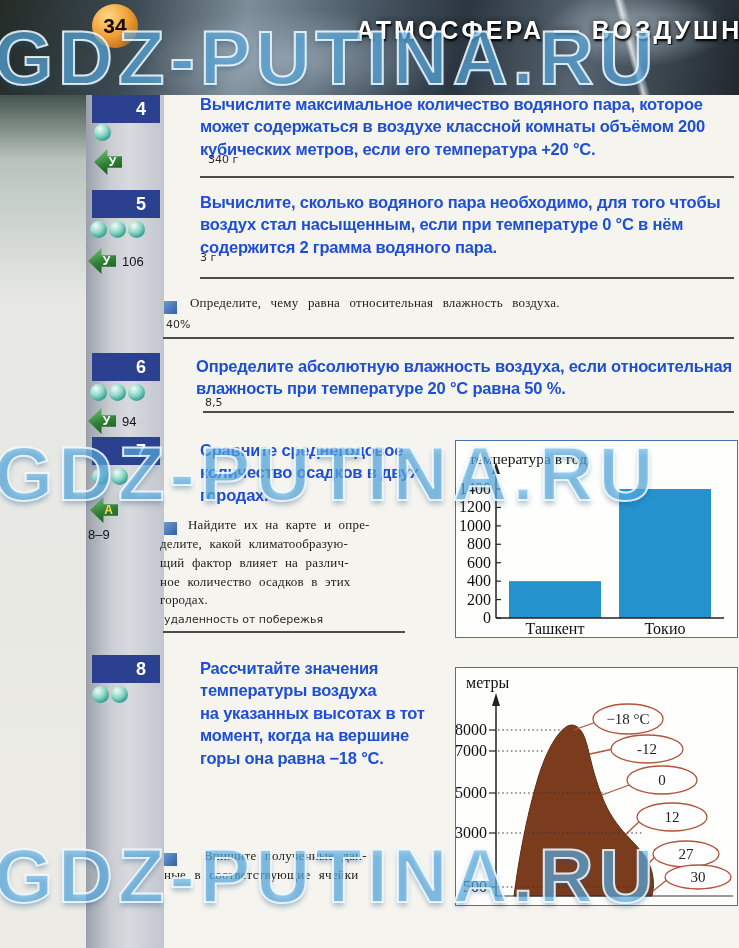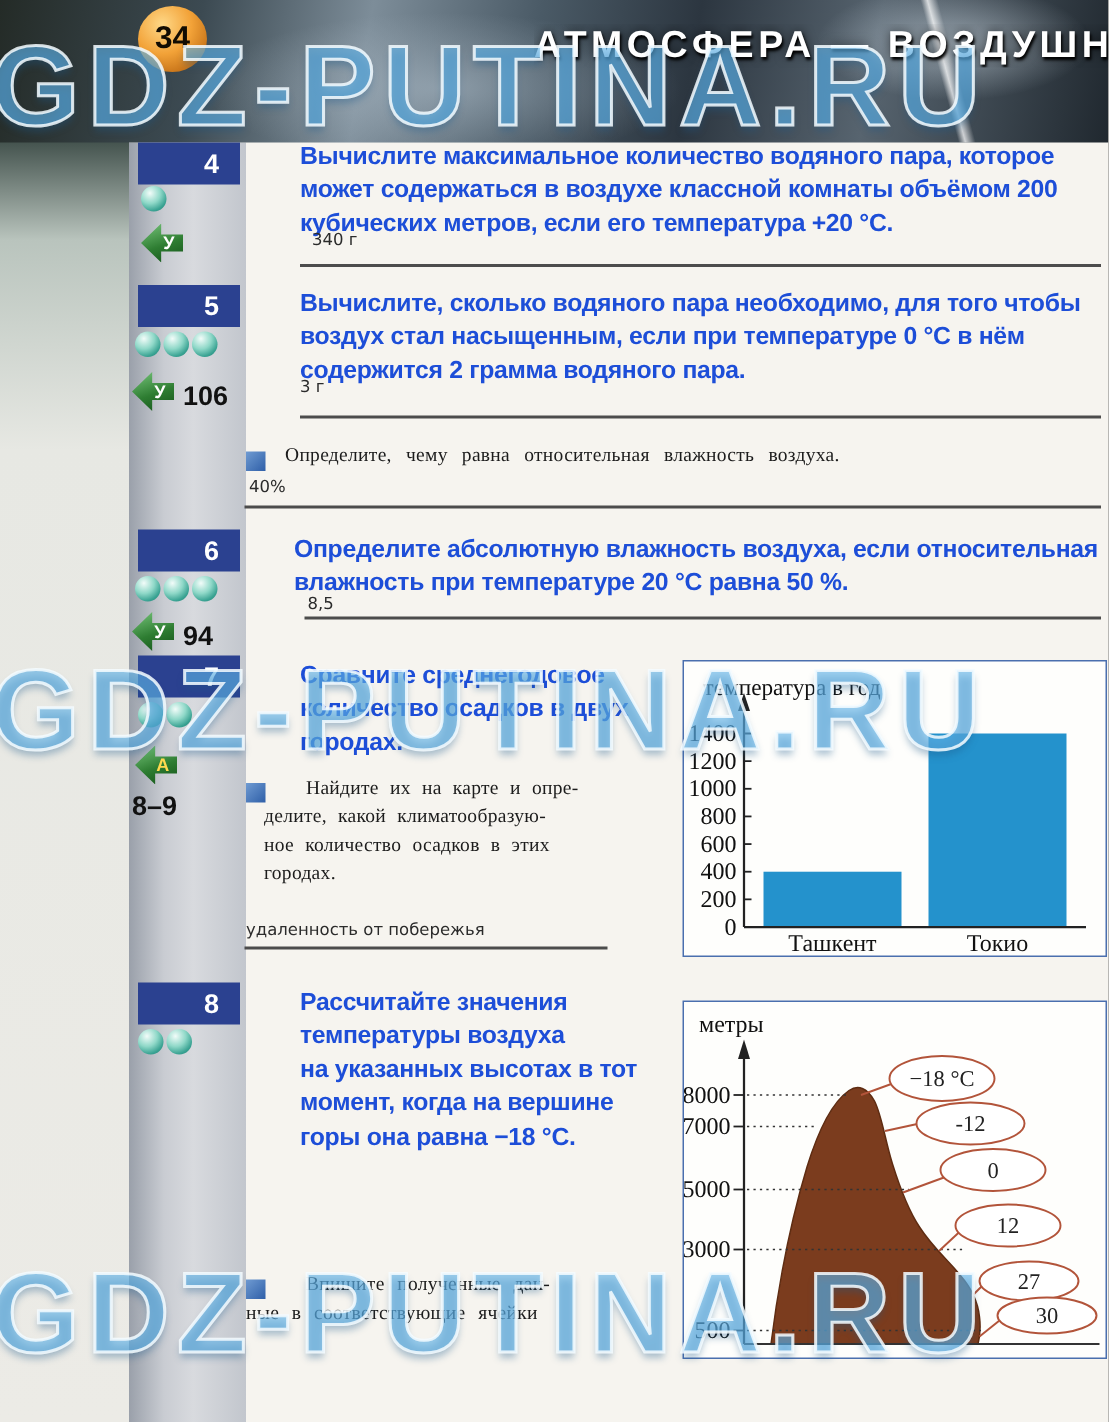--- a/index.html
+++ b/index.html
@@ -32,21 +32,21 @@
   .tasknum{position:absolute;left:92px;width:68px;height:28px;z-index:6;background:#2b4190;
     color:#fff;font-size:18px;font-weight:bold;text-align:right;line-height:28px;padding-right:14px;box-sizing:border-box;}
   .dot{position:absolute;width:17px;height:17px;border-radius:50%;z-index:6;
     background:radial-gradient(circle at 35% 28%,#f2fcf9,#8fd8c8 42%,#3aa393 72%,#1d7a6d 100%);}
   .arrow{position:absolute;width:28px;height:26px;z-index:6;
     background:linear-gradient(160deg,#79c77d,#2e7d32 55%,#145218);
     clip-path:polygon(0 50%,48% 0,48% 28%,100% 28%,100% 72%,48% 72%,48% 100%);
     display:flex;align-items:center;justify-content:center;}
   .arrow span{margin-left:9px;font-size:12px;font-weight:bold;color:#fff;}
   .arrow span.yellow{color:#ffd94f;}
-  .refnum{position:absolute;z-index:6;font-size:18px;font-weight:bold;color:#111;}
+  .refnum{position:absolute;z-index:6;font-size:13px;font-weight:normal;color:#111;}
   
   .task-text{position:absolute;z-index:10;font-size:16.5px;font-weight:bold;line-height:1.36;
     letter-spacing:-.2px;color:#1d4ed8;}
   .serif{font-family:"Liberation Serif",serif;font-weight:normal;font-size:13px;line-height:1.45;
     letter-spacing:.2px;color:#1c1c1c;}
   .answer{position:absolute;z-index:10;font-family:"DejaVu Sans",sans-serif;font-size:11px;color:#2b2b2b;}
   .rule{position:absolute;z-index:9;border-top:2px solid #4c4c4c;height:0;}
   .bullet{position:absolute;width:13px;height:13px;z-index:10;
     background:linear-gradient(135deg,#6f9bd2,#2f5fa8);}
   .sub{position:absolute;z-index:10;}
@@ -118,23 +118,24 @@
       <span class="yellow">А</span>
     </div>
   <div class="refnum" style="left:88px;top:527px">8–9</div>
   <div class="task-text" style="left:200px;top:439px;width:245px">
     <div>Сравните среднегодовое</div>
     <div>количество осадков в двух</div>
     <div>городах.</div>
   </div>
 
   <div class="bullet" style="left:164px;top:522px"></div>
-  <div class="sub serif" style="left:176px;top:516px;width:272px;word-spacing:4px">
+  <div class="sub serif" style="left:160px;top:516px;width:272px;word-spacing:4px">
     <div class="line" style="padding-left:28px">Найдите их на карте и опре-</div>
     <div class="line">делите, какой климатообразую-</div>
+    <div class="line">щий фактор влияет на различ-</div>
     <div class="line">ное количество осадков в этих</div>
     <div class="line">городах.</div>
   </div>
   <div class="answer" style="left:164px;top:613px">удаленность от побережья</div>
   <div class="rule" style="left:163px;top:631px;width:242px"></div>
 
   <div class="figbox" style="top:440px;height:198px">
     <div class="fig-title">температура в год</div>
     <svg id="precip-svg" width="280" height="195" viewBox="0 0 280 195">
         <rect x="53" y="140.14285714285714" width="92" height="36.85714285714286" fill="#2492cc"></rect>

